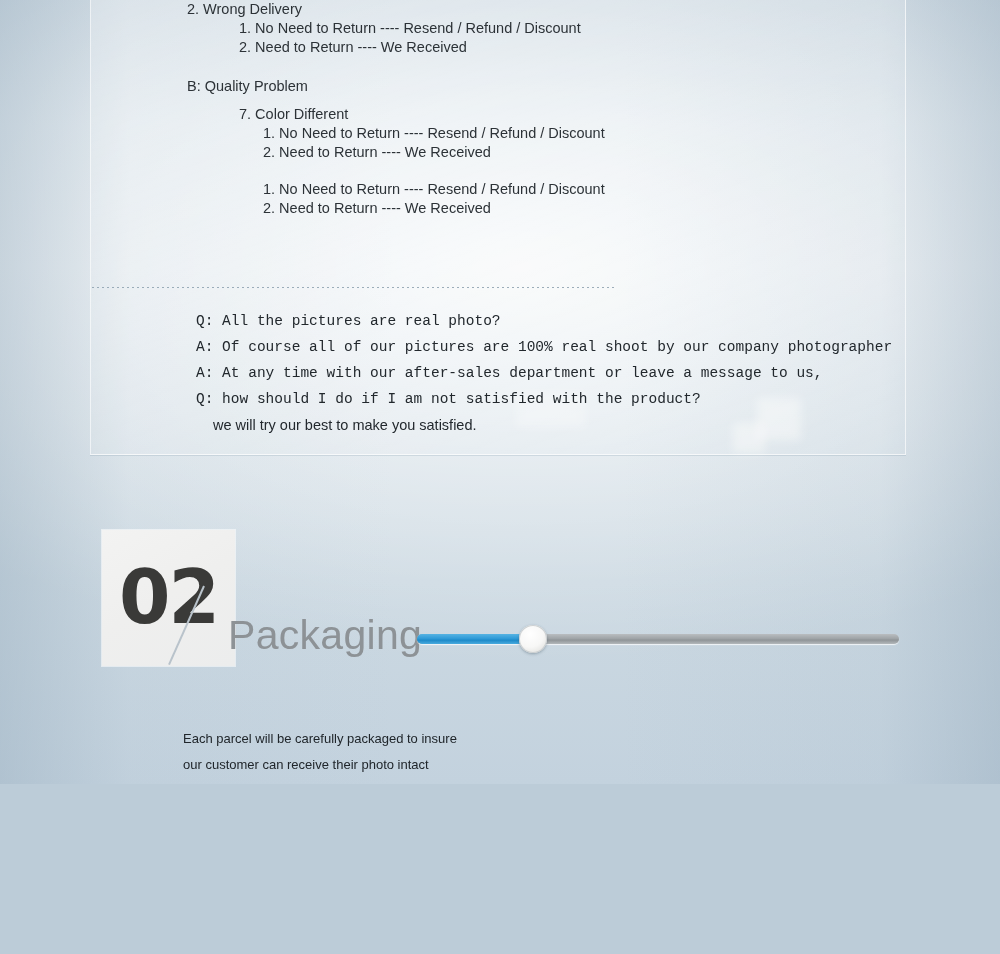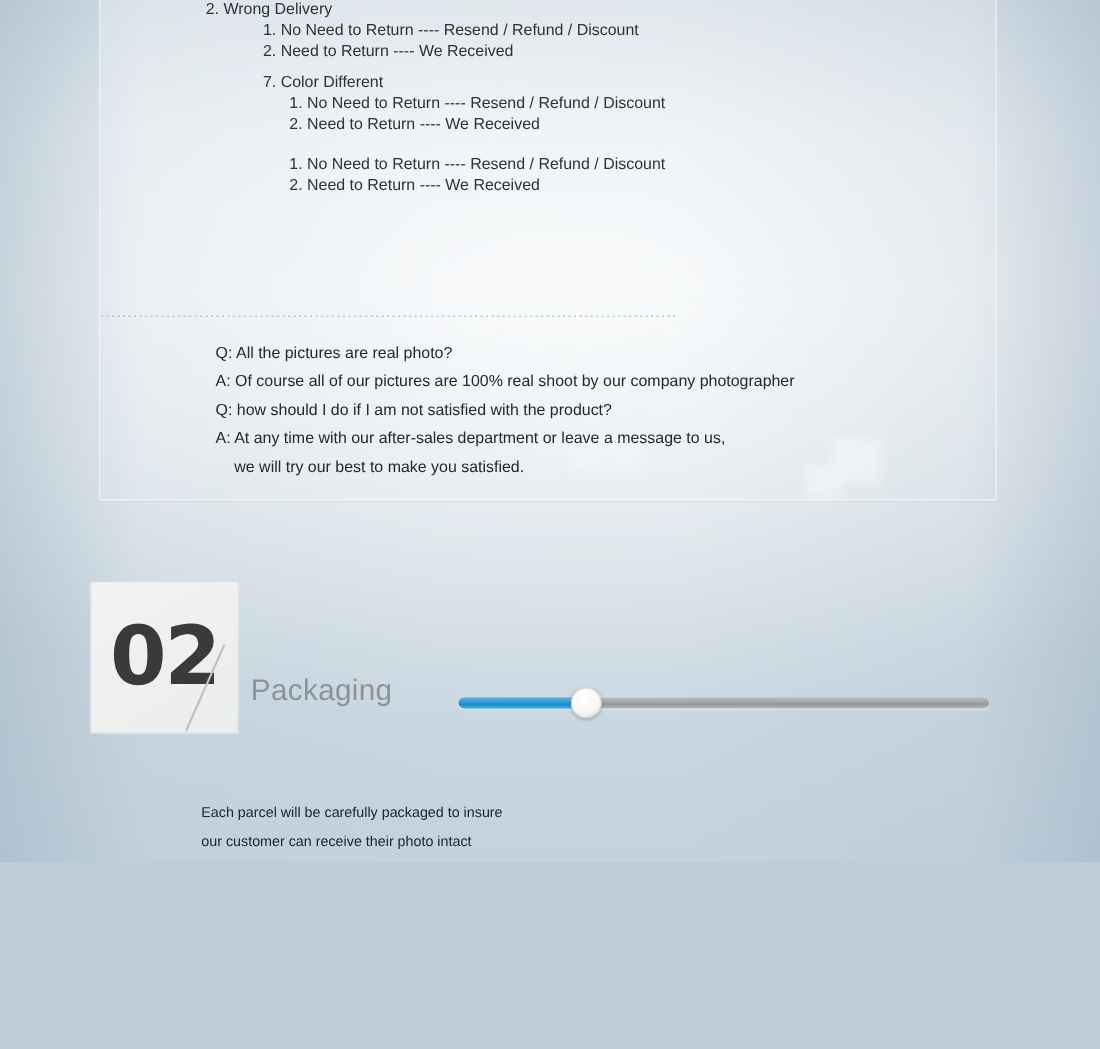--- a/index.html
+++ b/index.html
@@ -85,33 +85,33 @@
 
   .qa {
     position: absolute;
     left: 0;
     top: 348px;
     width: 100%;
     color: #22282d;
     font-size: 14.5px;
     line-height: 26px;
   }
-  .qa .q-row { padding-left: 105px; white-space: pre; }
+  .qa .q-row { padding-left: 105px; white-space: pre; font-family: Liberation Mono, monospace; }
   .qa .q-ind { padding-left: 122px; white-space: pre; }
 
   
   .step {
     position: absolute;
     left: 0;
     width: 100%;
     height: 136px;
   }
   .step-badge {
     position: absolute;
-    left: 83px;
+    left: 102px;
     top: 0;
     width: 133px;
     height: 136px;
     background: linear-gradient(150deg, #f3f3f2 0%, #efefee 48%, #eceded 100%);
     box-shadow: 0 0 0 1px rgba(255,255,255,0.55);
   }
   .step-num {
     position: absolute;
     left: 0; right: 0;
     top: 50%;
@@ -131,21 +131,21 @@
     width: 2px;
     height: 86px;
     background: #b9c3cb;
     transform: rotate(24deg);
     transform-origin: top center;
   }
   .step-label {
     position: absolute;
     left: 228px;
     top: 82px;
-    font-size: 27px;
+    font-size: 41px;
     color: #8d9296;
     letter-spacing: 0.3px;
     white-space: nowrap;
   }
 
   
   .slider {
     position: absolute;
     left: 417px;
     top: 104px;
@@ -201,38 +201,39 @@
   <div class="wm" style="left:733px; top:423px; width:32px; height:30px;"></div>
   <div class="wm" style="left:516px; top:392px; width:70px; height:36px; background:rgba(255,255,255,0.25);"></div>
 
   <div class="faq-panel">
 
     <div class="policy">
       <div class="row lvl-b" style="margin-top:0;">2. Wrong Delivery</div>
       <div class="row lvl-1">1. No Need to Return ---- Resend / Refund / Discount</div>
       <div class="row lvl-1">2. Need to Return ---- We Received</div>
 
+      <div class="row lvl-b">B: Quality Problem</div>
 
       <div class="gap-sm"></div>
       <div class="row lvl-1">7. Color Different</div>
       <div class="row lvl-2">1. No Need to Return ---- Resend / Refund / Discount</div>
       <div class="row lvl-2">2. Need to Return ---- We Received</div>
 
       <div class="gap-md"></div>
       <div class="row lvl-2">1. No Need to Return ---- Resend / Refund / Discount</div>
       <div class="row lvl-2">2. Need to Return ---- We Received</div>
     </div>
 
     <div class="dotted-sep"></div>
 
     <div class="qa">
       <div class="q-row">Q: All the pictures are real photo?</div>
       <div class="q-row">A: Of course all of our pictures are 100% real shoot by our company photographer</div>
+      <div class="q-row">A: At any time with our after-sales department or leave a message to us,</div>
       <div class="q-row">Q: how should I do if I am not satisfied with the product?</div>
-      <div class="q-row">A: At any time with our after-sales department or leave a message to us,</div>
       <div class="q-ind">we will try our best to make you satisfied.</div>
     </div>
   </div>
 
   <div class="step" style="top:530px;">
     <div class="step-badge">
       <div class="step-num">02</div>
     </div>
     <div class="step-slash"></div>
     <div class="step-label">Packaging</div>

